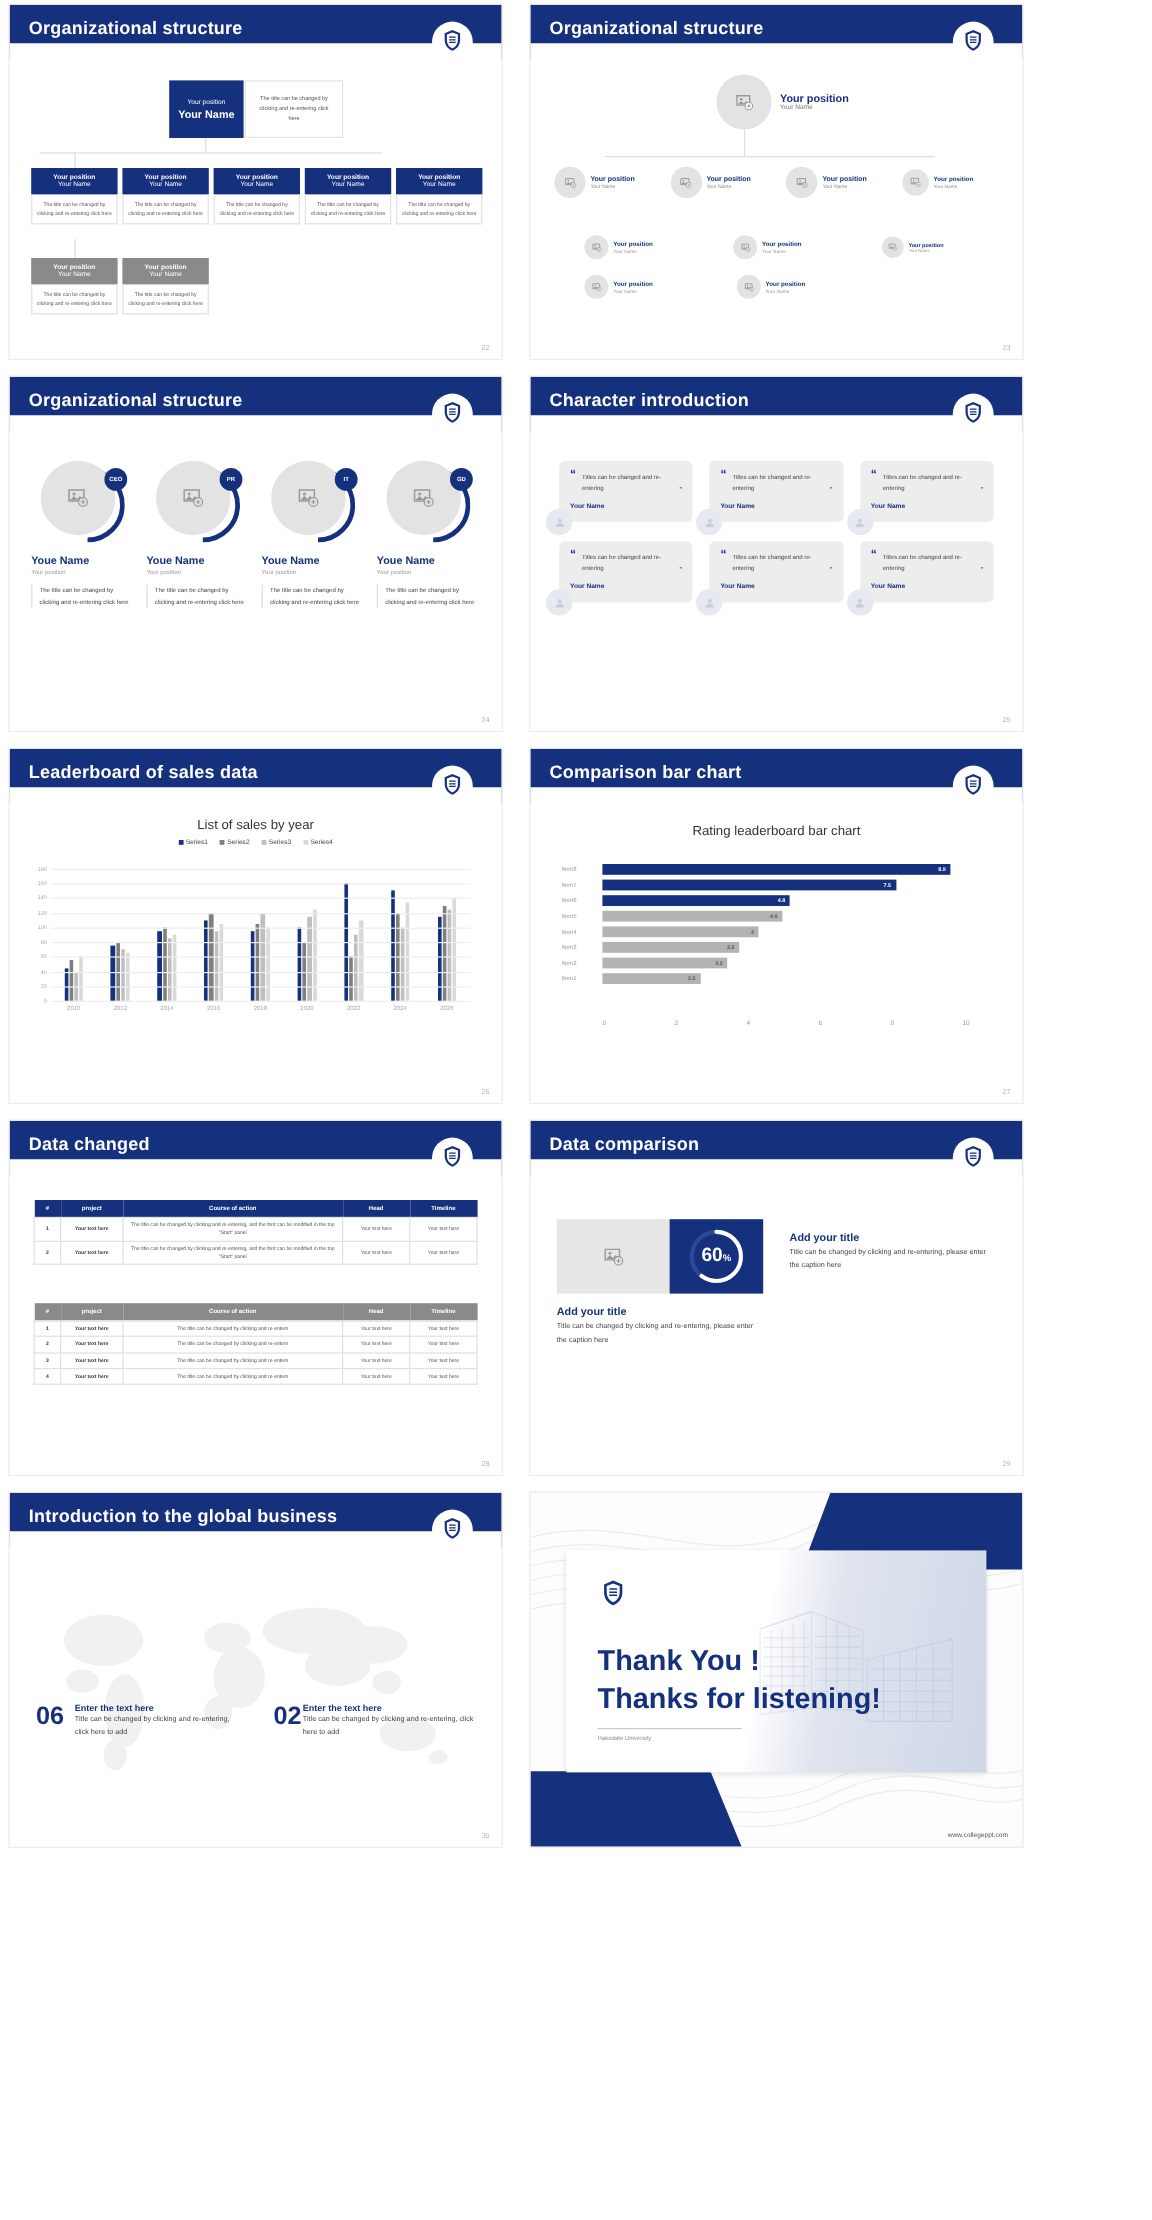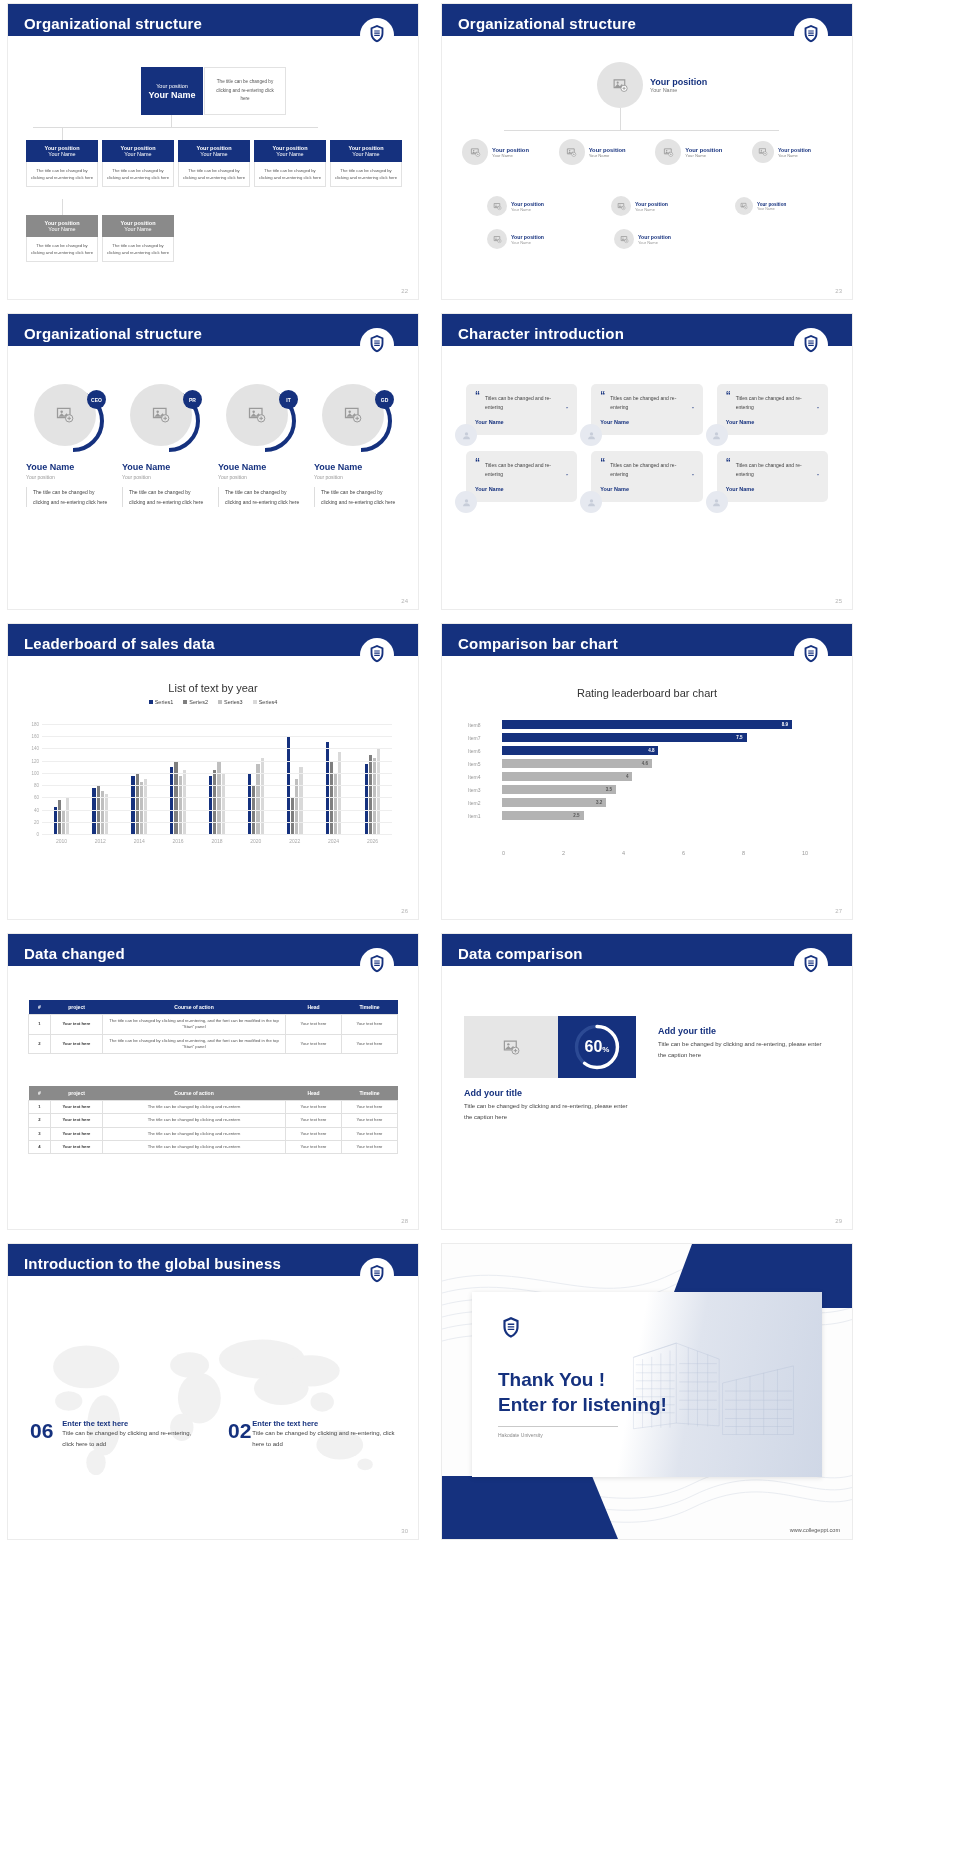--- a/index.html
+++ b/index.html
@@ -95,21 +95,21 @@
   .dcp{ font-size:6px; color:#444; line-height:1.85; margin-top:3px; }
   
   .numbig{ font-size:21px; font-weight:bold; color:#15317E; }
   .gbh{ font-size:7.5px; font-weight:bold; color:#15317E; }
   .gbp{ font-size:6px; color:#444; line-height:1.8; }
   
   .tyslide{ background:#f4f5f7; }
   .tycard{ position:absolute; left:30px; top:48px; width:350px; height:185px;
     background:linear-gradient(100deg,#ffffff 0%,#ffffff 46%,#dfe4ee 62%,#cfd7e6 100%);
     box-shadow:0 1px 5px rgba(0,0,0,.12); overflow:hidden; }
-  .tybig{ color:#15317E; font-size:19px; font-weight:bold; line-height:1.3; }
+  .tybig{ color:#15317E; font-size:24px; font-weight:bold; line-height:1.3; }
   .tyrule{ width:120px; height:1px; background:#c9c9c9; margin:9px 0 5px; }
   .tysub{ font-size:5px; color:#8c8c8c; }
   .footurl{ position:absolute; right:12px; bottom:6px; font-size:5.5px;
     color:#555; }
 </style>
 </head>
 <body>
 
 <div class="grid">
 
@@ -562,21 +562,21 @@
     <div class="hdr">
       <h1>Leaderboard of sales data</h1>
     </div>
     <div class="emblem">
       <svg viewBox="0 0 24 24">
           <path fill="#15317E" d="M12 1l7 3v6c0 5-3 8.5-7 10-4-1.5-7-5-7-10V4l7-3zm0 2.3L7 5.2v4.7c0 3.9 2.1 6.6 5 7.9 2.9-1.3 5-4 5-7.9V5.2l-5-1.9z"></path>
           <path fill="#15317E" d="M9 7h6v1.2H9zM9 9.4h6v1.2H9zM9 11.8h6V13H9z"></path>
         </svg>
     </div>
     <div style="position:absolute;left:0;top:58px;width:100%;">
-      <div class="ctitle">List of text by year</div>
+      <div class="ctitle">List of sales by year</div>
       <div class="legend" id="sales-legend">
           <span>
             <i class="lk" style="background: rgb(21, 49, 126);"></i>
             <em style="font-style: normal;">Series1</em>
           </span>
           <span>
             <i class="lk" style="background: rgb(127, 127, 127);"></i>
             <em style="font-style: normal;">Series2</em>
           </span>
           <span>
@@ -988,21 +988,21 @@
           <path d="M180 104 h118 M180 120 h118 M180 136 h118 M180 152 h118 M180 166 h118"></path>
           <path d="M200 84 v96 M224 78 v102 M248 72 v108 M272 66 v114"></path>
         </g>
       </svg>
       <div style="position:relative;padding:24px 0 0 26px;">
         <svg viewBox="0 0 24 24" width="26" height="26">
             <path fill="#15317E" d="M12 1l7 3v6c0 5-3 8.5-7 10-4-1.5-7-5-7-10V4l7-3zm0 2.3L7 5.2v4.7c0 3.9 2.1 6.6 5 7.9 2.9-1.3 5-4 5-7.9V5.2l-5-1.9z"></path>
             <path fill="#15317E" d="M9 7h6v1.2H9zM9 9.4h6v1.2H9zM9 11.8h6V13H9z"></path>
           </svg>
         <div class="tybig" style="margin-top:22px;">Thank You !</div>
-        <div class="tybig">Enter for listening!</div>
+        <div class="tybig">Thanks for listening!</div>
         <div class="tyrule"></div>
         <div class="tysub">Hakodate University</div>
       </div>
     </div>
     <div class="footurl">www.collegeppt.com</div>
   </div>
 
 </div>
 
 </body></html>

